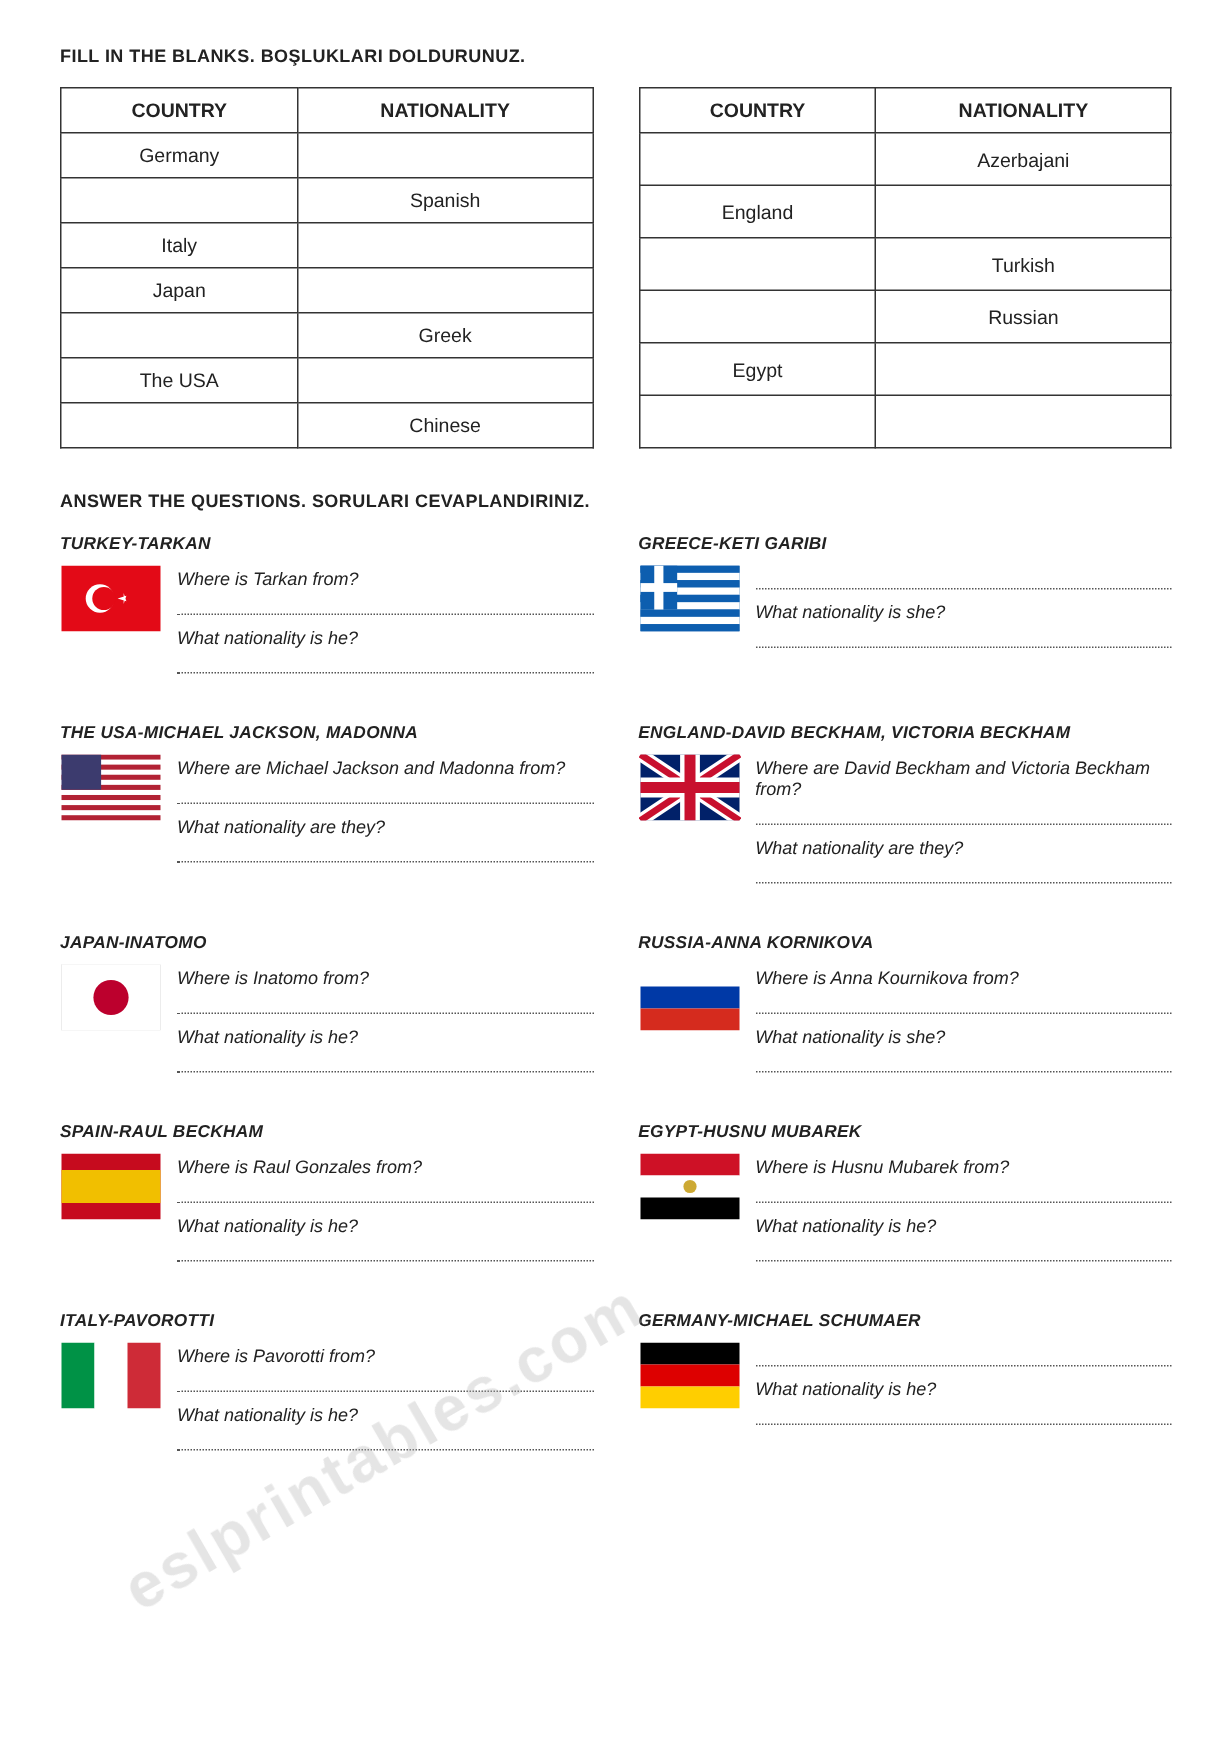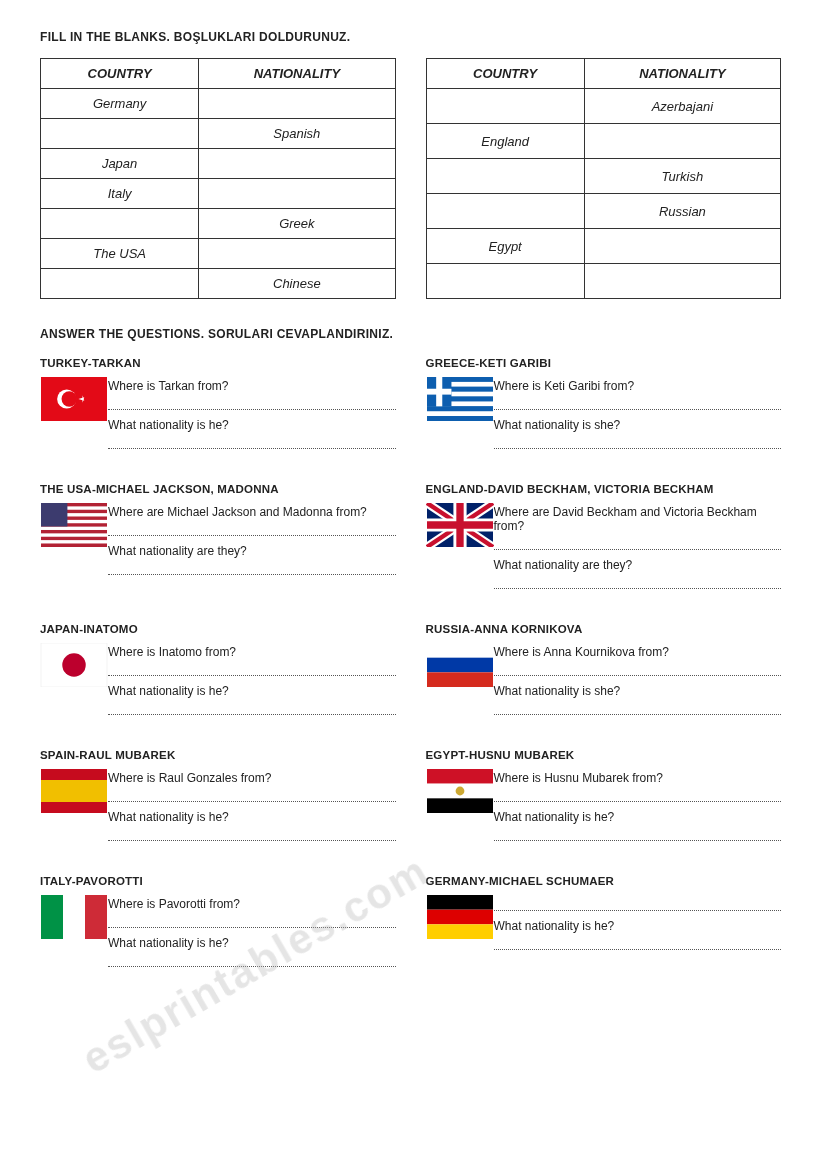--- a/index.html
+++ b/index.html
@@ -27,21 +27,20 @@
       border-collapse: collapse;
       flex: 1;
     }
     table th, table td {
       border: 1.5px solid #333;
       padding: 5px 14px;
       text-align: center;
       min-width: 90px;
       height: 30px;
       font-size: 13px;
-      font-style: italic;
     }
     table th {
       font-weight: bold;
       background: #fff;
       font-size: 13px;
     }
     table td {
       font-weight: normal;
     }
     .section-title {
@@ -50,31 +49,32 @@
       margin-bottom: 16px;
       letter-spacing: 0.3px;
     }
     .questions-grid {
       display: grid;
       grid-template-columns: 1fr 1fr;
       gap: 18px 30px;
     }
     .question-block {
       margin-bottom: 8px;
+      font-style: italic;
     }
     .block-title {
       font-size: 11.5px;
       font-weight: bold;
       margin-bottom: 8px;
       letter-spacing: 0.2px;
     }
     .block-content {
       display: flex;
       align-items: flex-start;
-      gap: 0;
+      gap: 10px;
     }
     .flag-container {
       flex-shrink: 0;
       width: 68px;
       height: 46px;
       position: relative;
     }
     .question-lines {
       flex: 1;
       padding-top: 2px;
@@ -120,25 +120,25 @@
     <tbody id="table1-body">
     <tr>
           <td>Germany</td>
           <td></td>
         </tr>
         <tr>
           <td></td>
           <td>Spanish</td>
         </tr>
         <tr>
+          <td>Italy</td>
+          <td></td>
+        </tr>
+        <tr>
           <td>Japan</td>
-          <td></td>
-        </tr>
-        <tr>
-          <td>Italy</td>
           <td></td>
         </tr>
         <tr>
           <td></td>
           <td>Greek</td>
         </tr>
         <tr>
           <td>The USA</td>
           <td></td>
         </tr>
@@ -217,21 +217,20 @@
       <rect y="26.67" width="90" height="6.67" fill="#0d5eaf"></rect>
       <rect y="33.33" width="90" height="6.67" fill="white"></rect>
       <rect y="40" width="90" height="6.67" fill="#0d5eaf"></rect>
       <rect y="46.67" width="90" height="6.67" fill="white"></rect>
       <rect y="53.33" width="90" height="6.67" fill="#0d5eaf"></rect>
       <rect width="33.33" height="40" fill="#0d5eaf"></rect>
       <rect x="12.5" y="0" width="8.33" height="40" fill="white"></rect>
       <rect x="0" y="16" width="33.33" height="8" fill="white"></rect>
     </svg></div>
         <div class="question-lines">
-          <div class="question-text">Where is Keti Garibi from?</div>
           <div class="dotted-line"></div>
           <div class="question-text">What nationality is she?</div>
           <div class="dotted-line"></div>
         </div>
       </div>
     </div>
     <div class="question-block">
       <div class="block-title">THE USA-MICHAEL JACKSON, MADONNA</div>
       <div class="block-content">
         <div class="flag-container"><svg xmlns="http://www.w3.org/2000/svg" viewBox="0 0 90 60" width="68" height="44">
@@ -300,21 +299,21 @@
     </svg></div>
         <div class="question-lines">
           <div class="question-text">Where is Anna Kournikova from?</div>
           <div class="dotted-line"></div>
           <div class="question-text">What nationality is she?</div>
           <div class="dotted-line"></div>
         </div>
       </div>
     </div>
     <div class="question-block">
-      <div class="block-title">SPAIN-RAUL MUBAREK</div>
+      <div class="block-title">SPAIN-RAUL BECKHAM</div>
       <div class="block-content">
         <div class="flag-container"><svg xmlns="http://www.w3.org/2000/svg" viewBox="0 0 90 60" width="68" height="44">
       <rect width="90" height="60" fill="#c60b1e"></rect>
       <rect y="15" width="90" height="30" fill="#f1bf00"></rect>
     </svg></div>
         <div class="question-lines">
           <div class="question-text">Where is Raul Gonzales from?</div>
           <div class="dotted-line"></div>
           <div class="question-text">What nationality is he?</div>
           <div class="dotted-line"></div>

